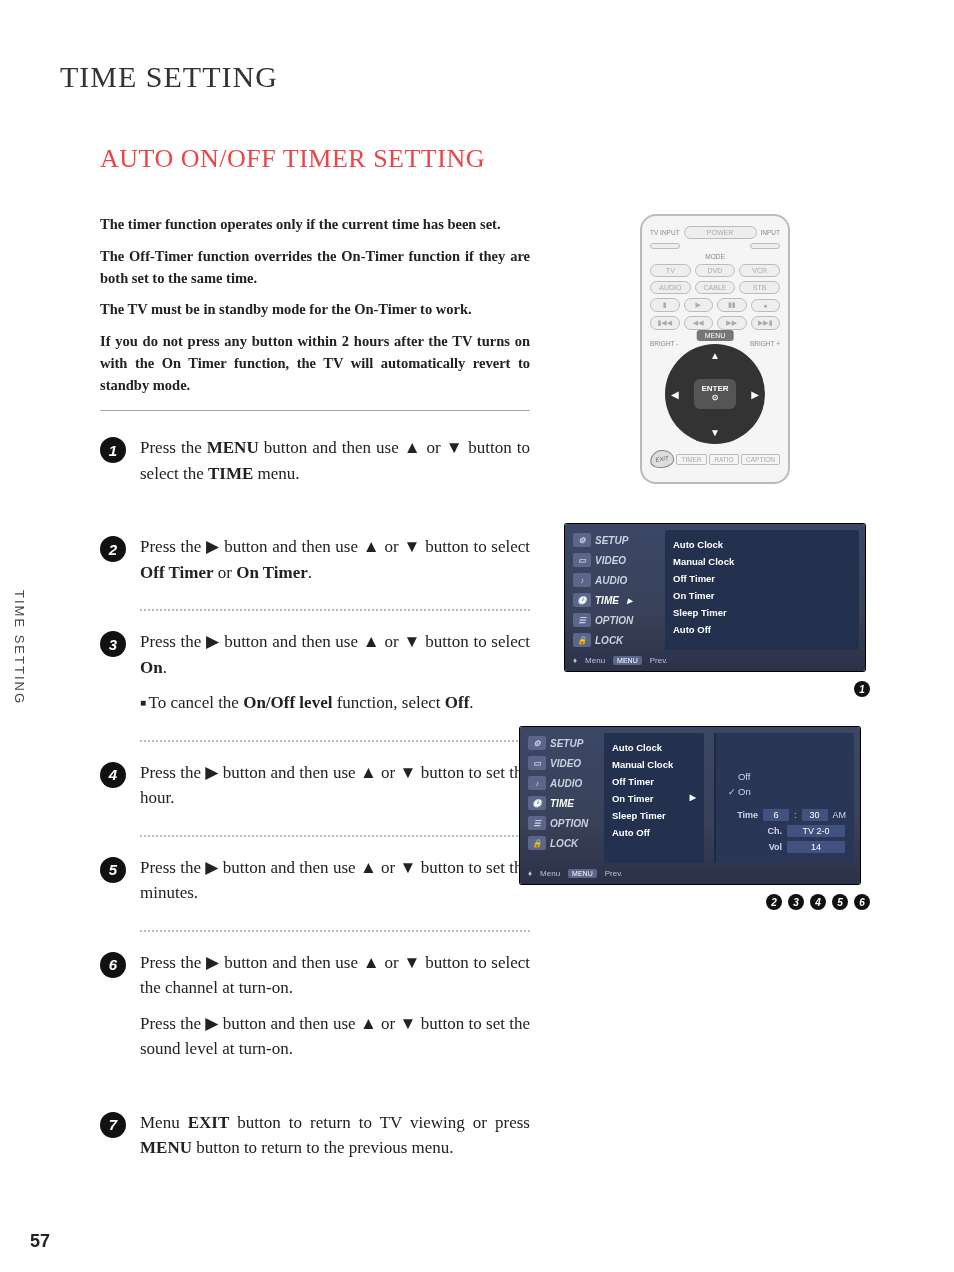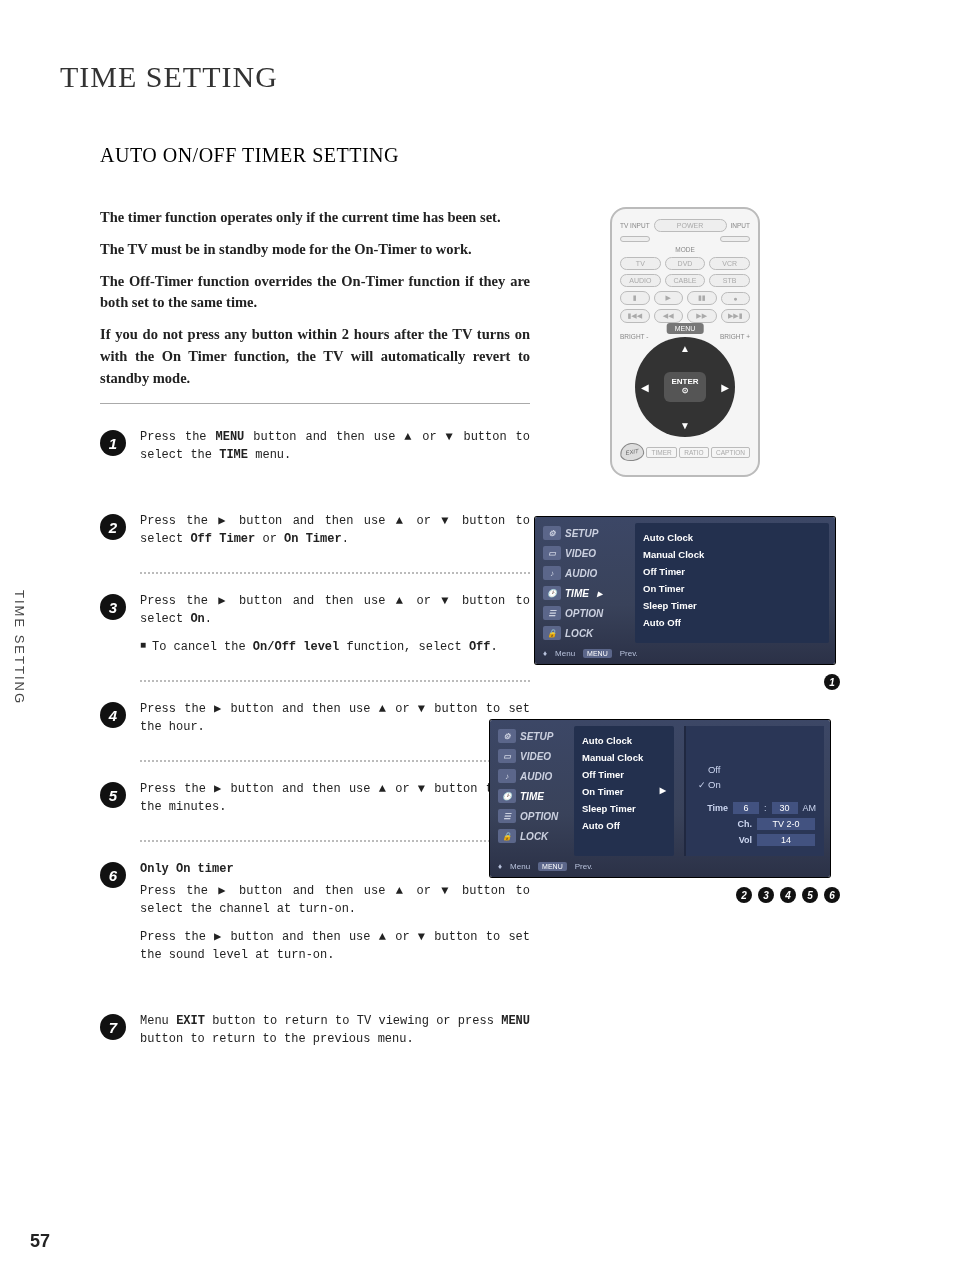--- a/index.html
+++ b/index.html
@@ -16,28 +16,29 @@
     top: 60px; left: 60px; right: 70px; bottom: 40px;
   }
   .main-title {
     font-size: 30px;
     letter-spacing: 1px;
     font-weight: 500;
     color: #333;
     margin-bottom: 50px;
   }
   .section-title {
-    font-size: 20px;
+    font-size: 26px;
     letter-spacing: 0.5px;
-    color: #000000;
+    color: #ef4444;
     margin-left: 40px;
     margin-bottom: 40px;
   }
   .two-col {
     display: flex;
+    gap: 30px;
   }
   .left-col { width: 430px; margin-left: 40px; }
   .right-col { width: 310px; position: relative; }
   .intro p {
     font-size: 14.5px;
     line-height: 1.5;
     margin-bottom: 10px;
     font-weight: 600;
     text-align: justify;
   }
@@ -65,24 +66,23 @@
     font-weight: bold;
     font-size: 15px;
     display: flex;
     align-items: center;
     justify-content: center;
     font-family: Arial, sans-serif;
     font-style: italic;
     margin-top: 2px;
   }
   .step-body {
-    font-size: 12px;
+    font-size: 17px;
     line-height: 1.5;
     text-align: justify;
-    font-family: Liberation Mono, monospace;
   }
   .step-body p { margin-bottom: 10px; }
   .step-body .subtitle { font-weight: 700; margin-bottom: 4px; }
   .step-body b { font-weight: 700; }
   .step-body .bullet::before { content: "■ "; font-size: 10px; vertical-align: 2px; }
 
   
   .remote {
     width: 150px;
     margin: 0 auto 40px auto;
@@ -210,22 +210,22 @@
 
 <div class="page">
   <div class="main-title">TIME SETTING</div>
   <div class="section-title">AUTO ON/OFF TIMER SETTING</div>
 
   <div class="two-col">
 
     <div class="left-col">
       <div class="intro">
         <p>The timer function operates only if the current time has been set.</p>
+        <p>The Off-Timer function overrides the On-Timer function if they are both set to the same time.</p>
         <p>The TV must be in standby mode for the On-Timer to work.</p>
-        <p>The Off-Timer function overrides the On-Timer function if they are both set to the same time.</p>
         <p>If you do not press any button within 2 hours after the TV turns on with the On Timer function, the TV will automatically revert to standby mode.</p>
       </div>
       <hr class="rule-line">
 
       <div class="step">
         <div class="step-num">1</div>
         <div class="step-body">
             <p>
           <span>Press the </span><b>MENU</b><span> button and then use ▲ or ▼ button to select the </span><b>TIME</b><span> menu.</span>
         </p>
@@ -269,21 +269,20 @@
         <div class="step-num">5</div>
         <div class="step-body">
             <p>Press the ▶ button and then use ▲ or ▼ button to set the minutes.</p>
           </div>
       </div>
       <hr class="dots">
 
       <div class="step">
         <div class="step-num">6</div>
         <div class="step-body">
-          <p class="subtitle">Only On timer</p>
           <p>Press the ▶ button and then use ▲ or ▼ button to select the channel at turn-on.</p>
           <p>Press the ▶ button and then use ▲ or ▼ button to set the sound level at turn-on.</p>
         </div>
       </div>
 
       <div style="height:30px"></div>
 
       <div class="step">
         <div class="step-num">7</div>
         <div class="step-body">

